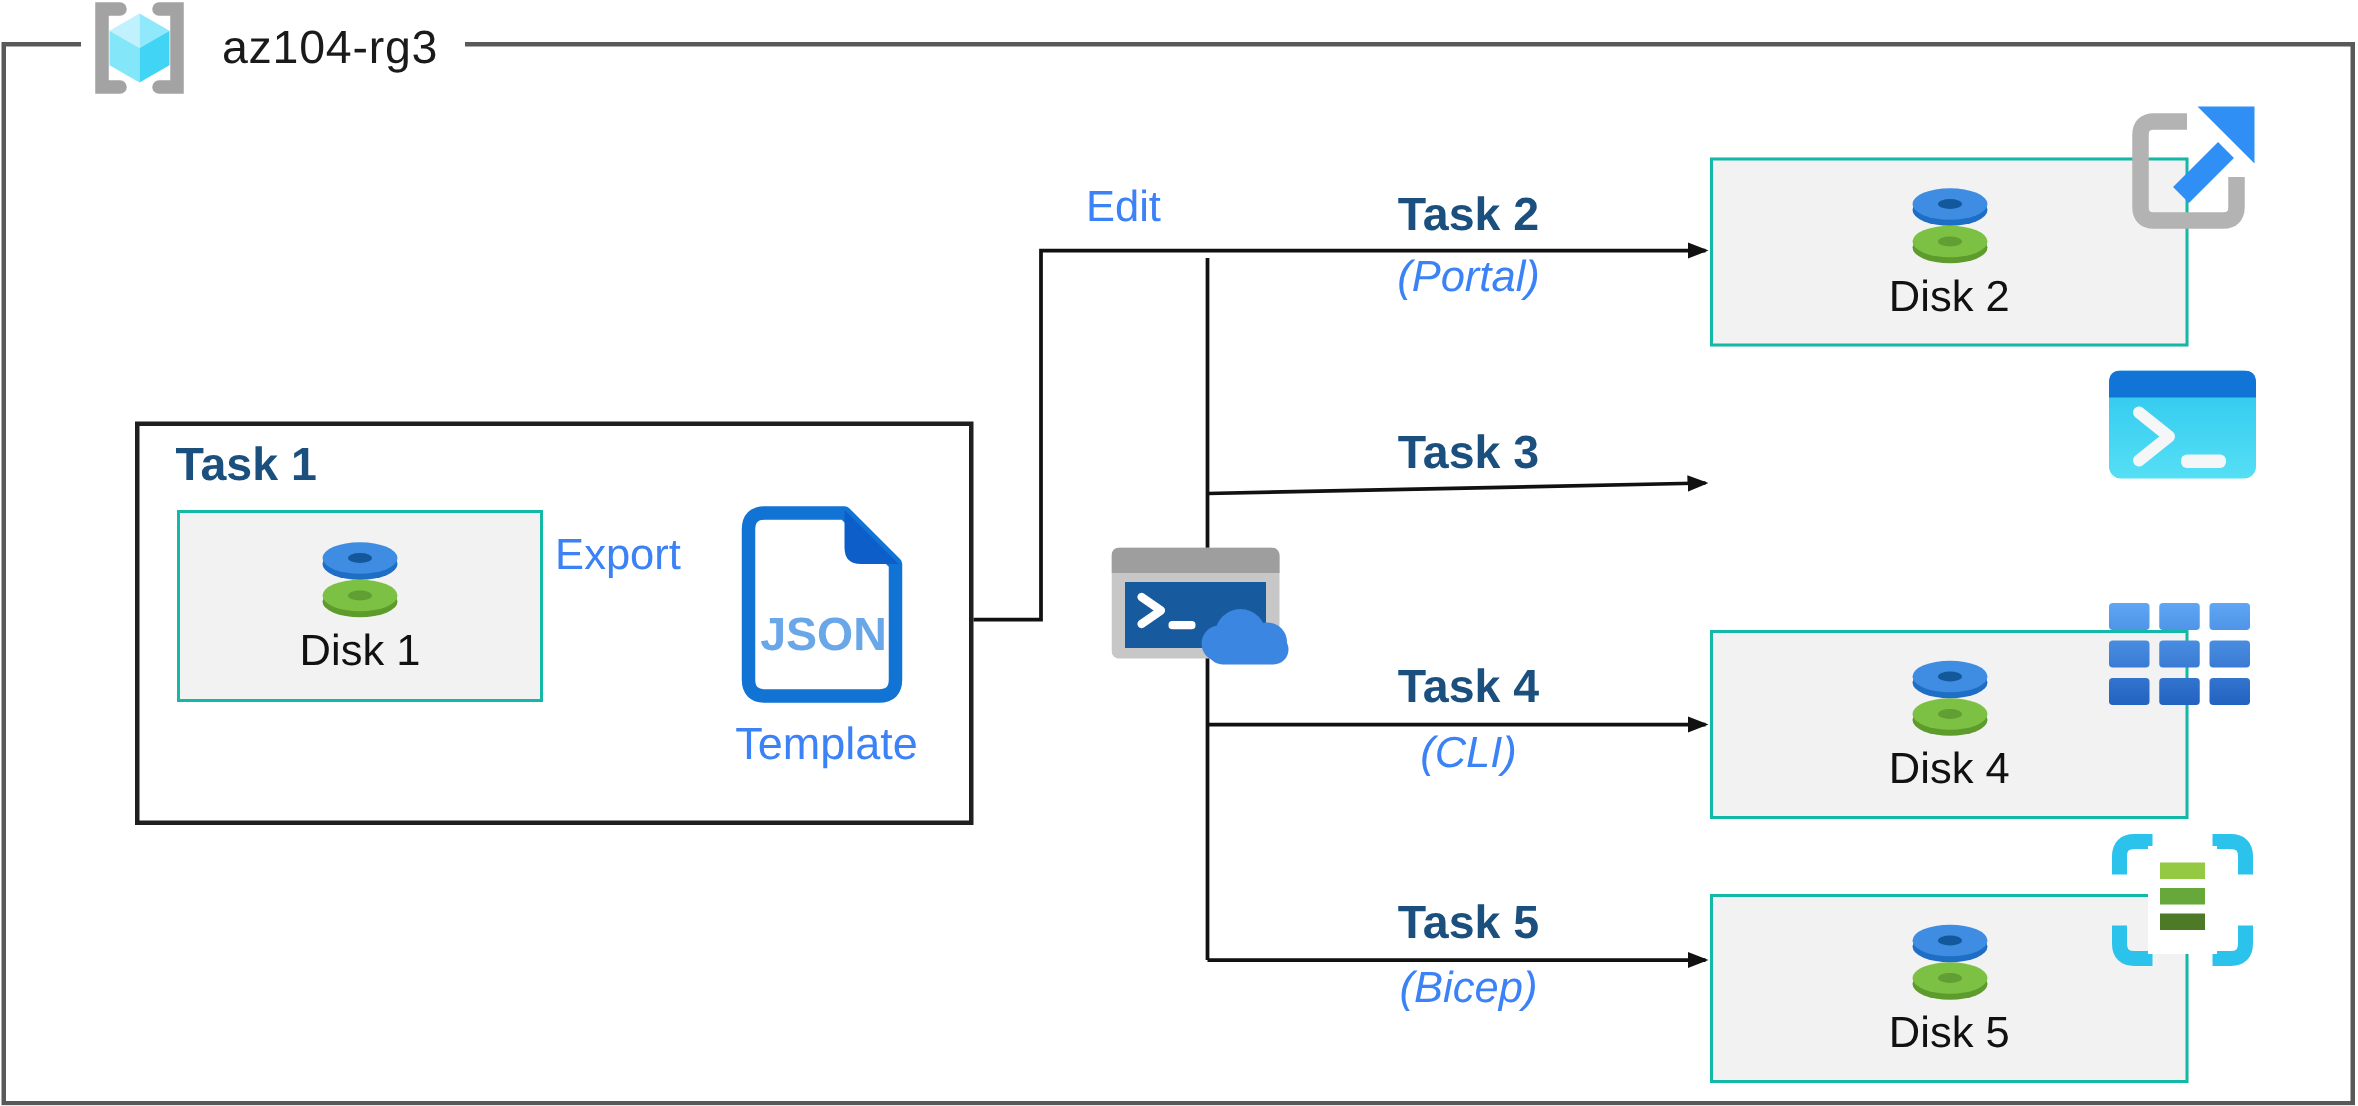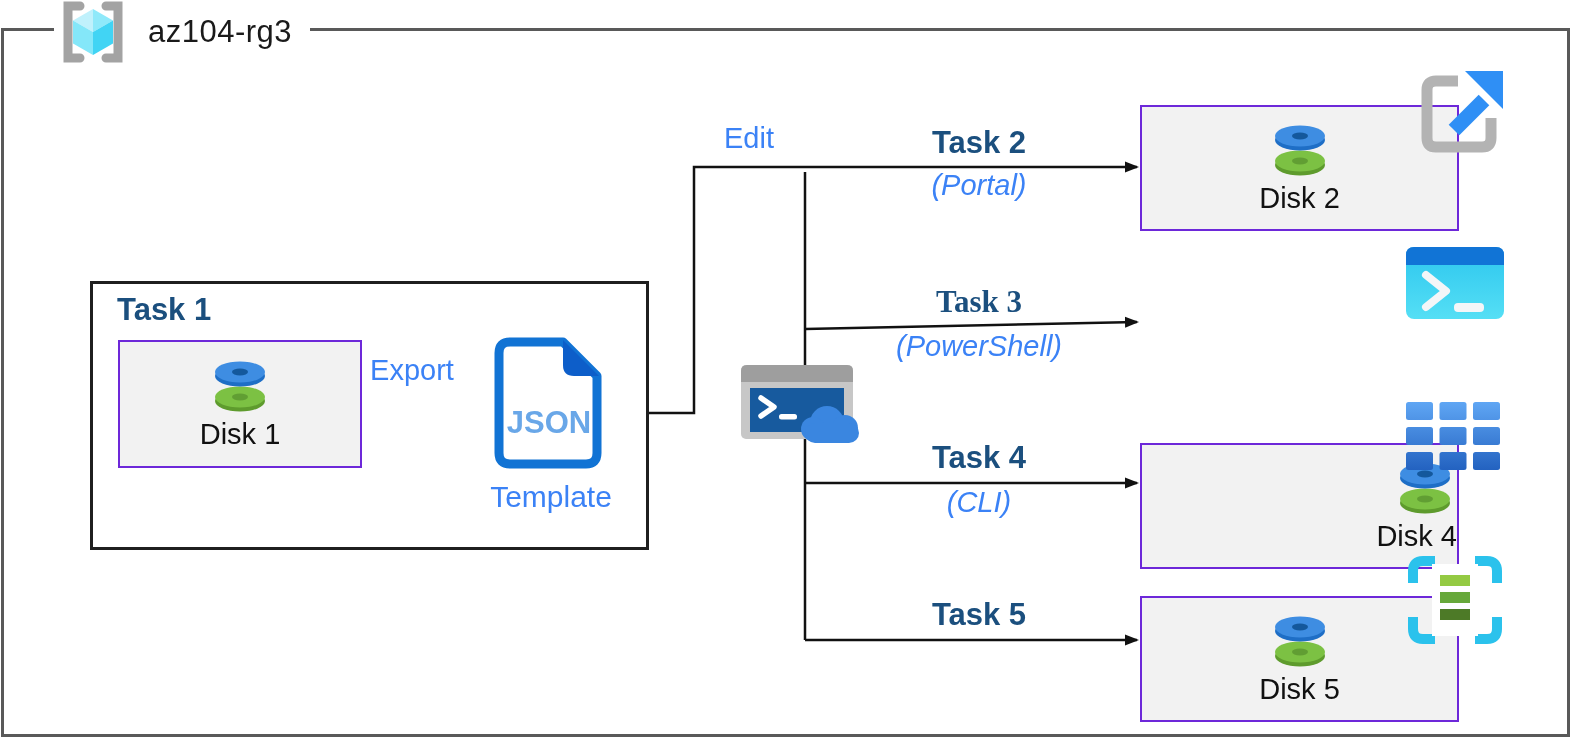--- a/index.html
+++ b/index.html
@@ -18,36 +18,36 @@
   }
   .rg-title{font-size:31px;color:#1a1a1a;margin-left:16px;letter-spacing:0.5px;}
   .connectors{left:0;top:0;z-index:1;pointer-events:none;}
   .task1-box{
     left:90px;top:281px;width:553px;height:263px;
     border:3px solid #1f1f1f;background:#ffffff;z-index:1;
   }
   .task-heading{font-weight:bold;font-size:31px;color:#1b4f7e;z-index:3;}
   .t1-label{left:117px;top:292px;}
   .disk-box{
-    background:#f2f2f2;border:2px solid #6d28d9;z-index:2;
+    background:#f2f2f2;border:2px solid #14b8a6;z-index:2;
     display:flex;flex-direction:column;align-items:center;justify-content:center;
   }
   .disk-box .disk-glyph{margin-top:2px;}
   .disk-label{font-size:29px;color:#111;margin-top:3px;}
   .disk1{left:118px;top:340px;width:240px;height:124px;}
   .d-right{left:1140px;width:315px;height:122px;}
-  .d2{top:105px;} .d3{top:263px;} .d4{top:443px;align-items:flex-end;} .d5{top:596px;}
+  .d2{top:105px;} .d3{top:263px;} .d4{top:420px;} .d5{top:596px;}
   .plain-label{font-size:29px;color:#3b82f6;text-align:center;z-index:3;}
   .export-label{left:358px;top:354px;width:108px;}
   .template-label{left:463px;top:480px;width:176px;font-size:30px;}
   .edit-label{left:699px;top:122px;width:100px;}
   .branch-task{left:869px;width:220px;text-align:center;}
   .branch-method{left:869px;width:220px;font-style:italic;}
   .bt0{top:125px;} .bm0{top:169px;}
-  .bt1{top:284px;font-family:Liberation Serif, serif;} .bm1{top:330px;}
+  .bt1{top:284px;} .bm1{top:330px;}
   .bt2{top:440px;} .bm2{top:486px;}
   .bt3{top:597px;} .bm3{top:643px;}
   .json-icon{left:493px;top:336px;z-index:2;}
   .cloudshell-icon{left:741px;top:365px;z-index:4;}
   .corner-icon{z-index:4;}
   .portal-icon{left:1414px;top:66px;}
   .ps-icon{left:1406px;top:247px;}
   .cli-icon{left:1406px;top:402px;}
   .bicep-icon{left:1408px;top:556px;}
   svg text{font-family:"Liberation Sans",sans-serif;}
@@ -143,21 +143,20 @@
       </svg>
     <span class="disk-label">Disk 2</span>
   </div>
   <svg class="abs corner-icon portal-icon" width="94" height="94" viewBox="0 0 94 94">
     <path d="M44 15 H22 Q13 15 13 24 V72 Q13 81 22 81 H68 Q77 81 77 72 V52" fill="none" stroke="#b3b3b3" stroke-width="11"></path>
     <line x1="40" y1="64" x2="70" y2="34" stroke="#2f8ff5" stroke-width="15"></line>
     <polygon points="51,5 89,5 89,43" fill="#2f8ff5"></polygon>
   </svg>
 
   <div class="abs task-heading branch-task bt1">Task 3</div>
-  <div class="abs plain-label branch-method bm1">(PowerShell)</div>
   <svg class="abs corner-icon ps-icon" width="98" height="74" viewBox="0 0 98 74">
     <defs>
       <linearGradient id="psbody" x1="0" y1="0" x2="0" y2="1">
         <stop offset="0" stop-color="#2cc6ee"></stop>
           <stop offset="1" stop-color="#55dff5"></stop>
       </linearGradient>
     </defs>
     <rect x="0" y="0" width="98" height="72" rx="8" fill="url(#psbody)"></rect>
     <path d="M0 18 V8 Q0 0 8 0 H90 Q98 0 98 8 V18 Z" fill="#1174d6"></path>
     <polyline points="20,28 40,44 20,60" fill="none" stroke="#f4f6f8" stroke-width="8" stroke-linecap="round" stroke-linejoin="round"></polyline>
@@ -186,20 +185,21 @@
       <rect x="0" y="25" width="27" height="18" rx="2.5"></rect>
       <rect x="33.5" y="25" width="27" height="18" rx="2.5"></rect>
       <rect x="67" y="25" width="27" height="18" rx="2.5"></rect>
       <rect x="0" y="50" width="27" height="18" rx="2.5"></rect>
       <rect x="33.5" y="50" width="27" height="18" rx="2.5"></rect>
       <rect x="67" y="50" width="27" height="18" rx="2.5"></rect>
     </g>
   </svg>
 
   <div class="abs task-heading branch-task bt3">Task 5</div>
+  <div class="abs plain-label branch-method bm3">(Bicep)</div>
   <div class="abs disk-box d-right d5">
     <svg class="disk-glyph" width="64" height="56" viewBox="0 0 64 56">
         <use href="#disk-glyph-def"></use>
       </svg>
     <span class="disk-label">Disk 5</span>
   </div>
   <svg class="abs corner-icon bicep-icon" width="94" height="90" viewBox="0 0 94 90">
     <g fill="none" stroke="#2bc2ec" stroke-width="10">
       <path d="M5 27 V15 Q5 5 15 5 H27"></path>
       <path d="M67 5 H79 Q89 5 89 15 V27"></path>

